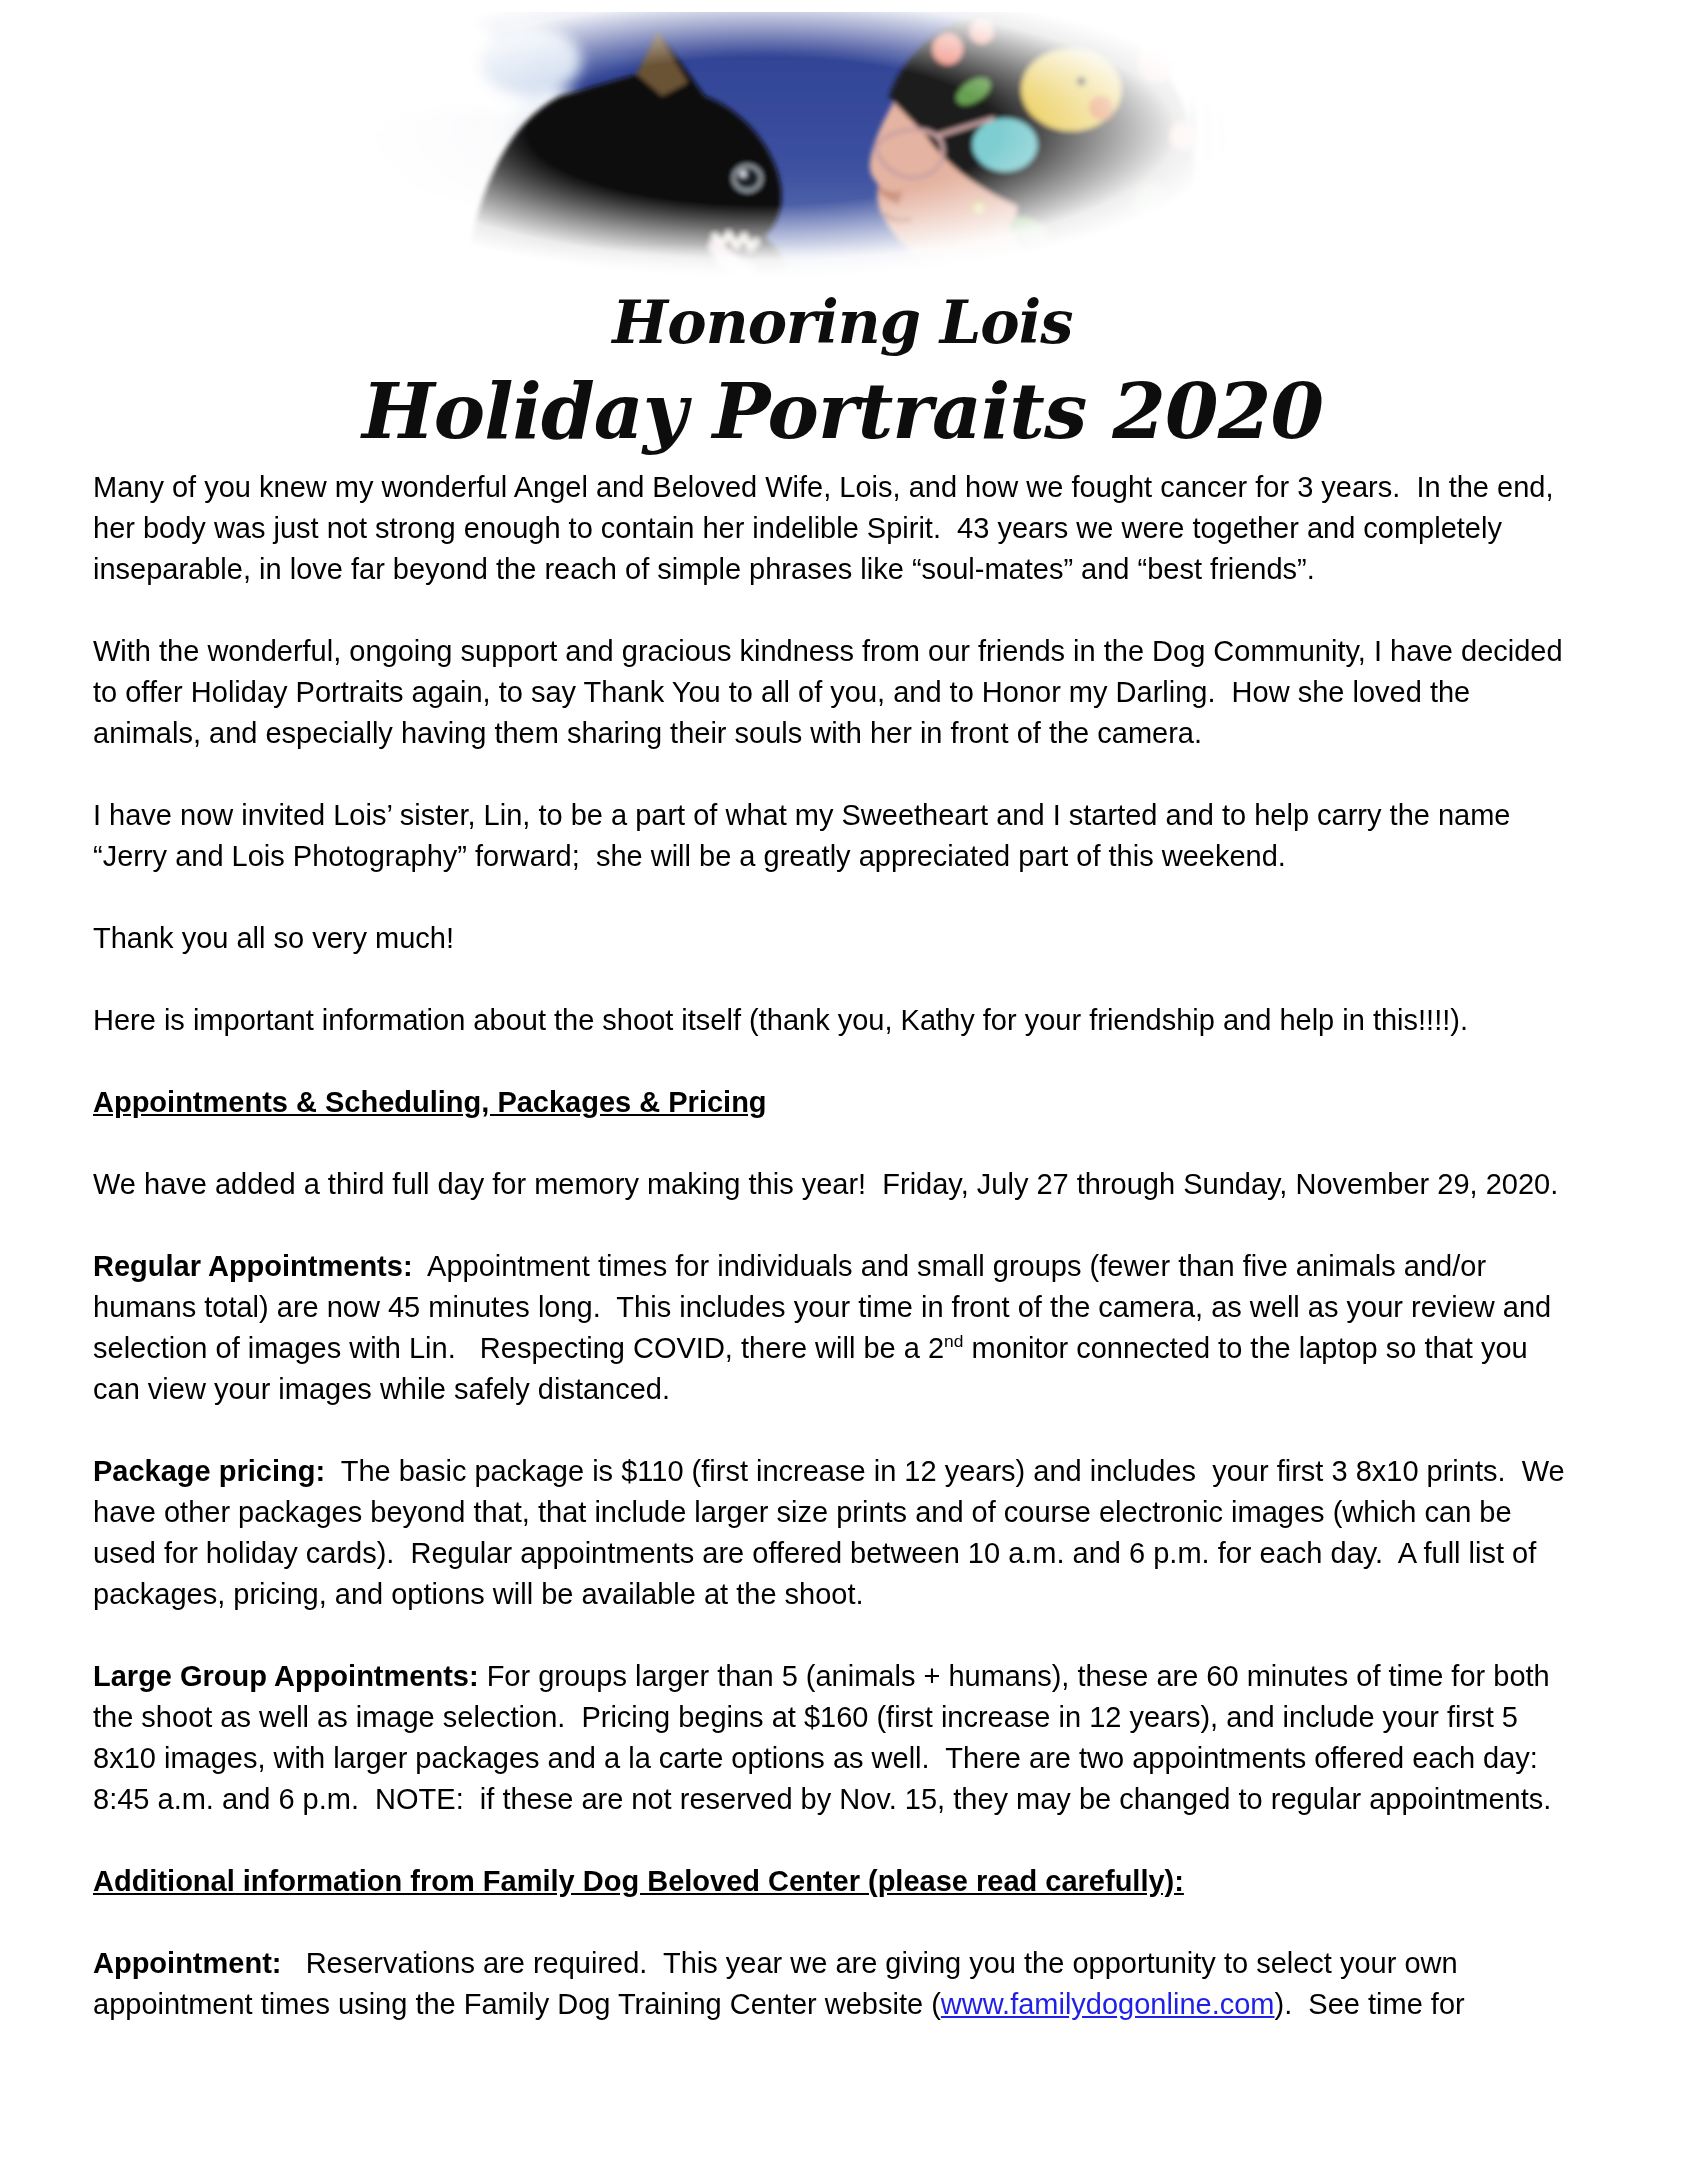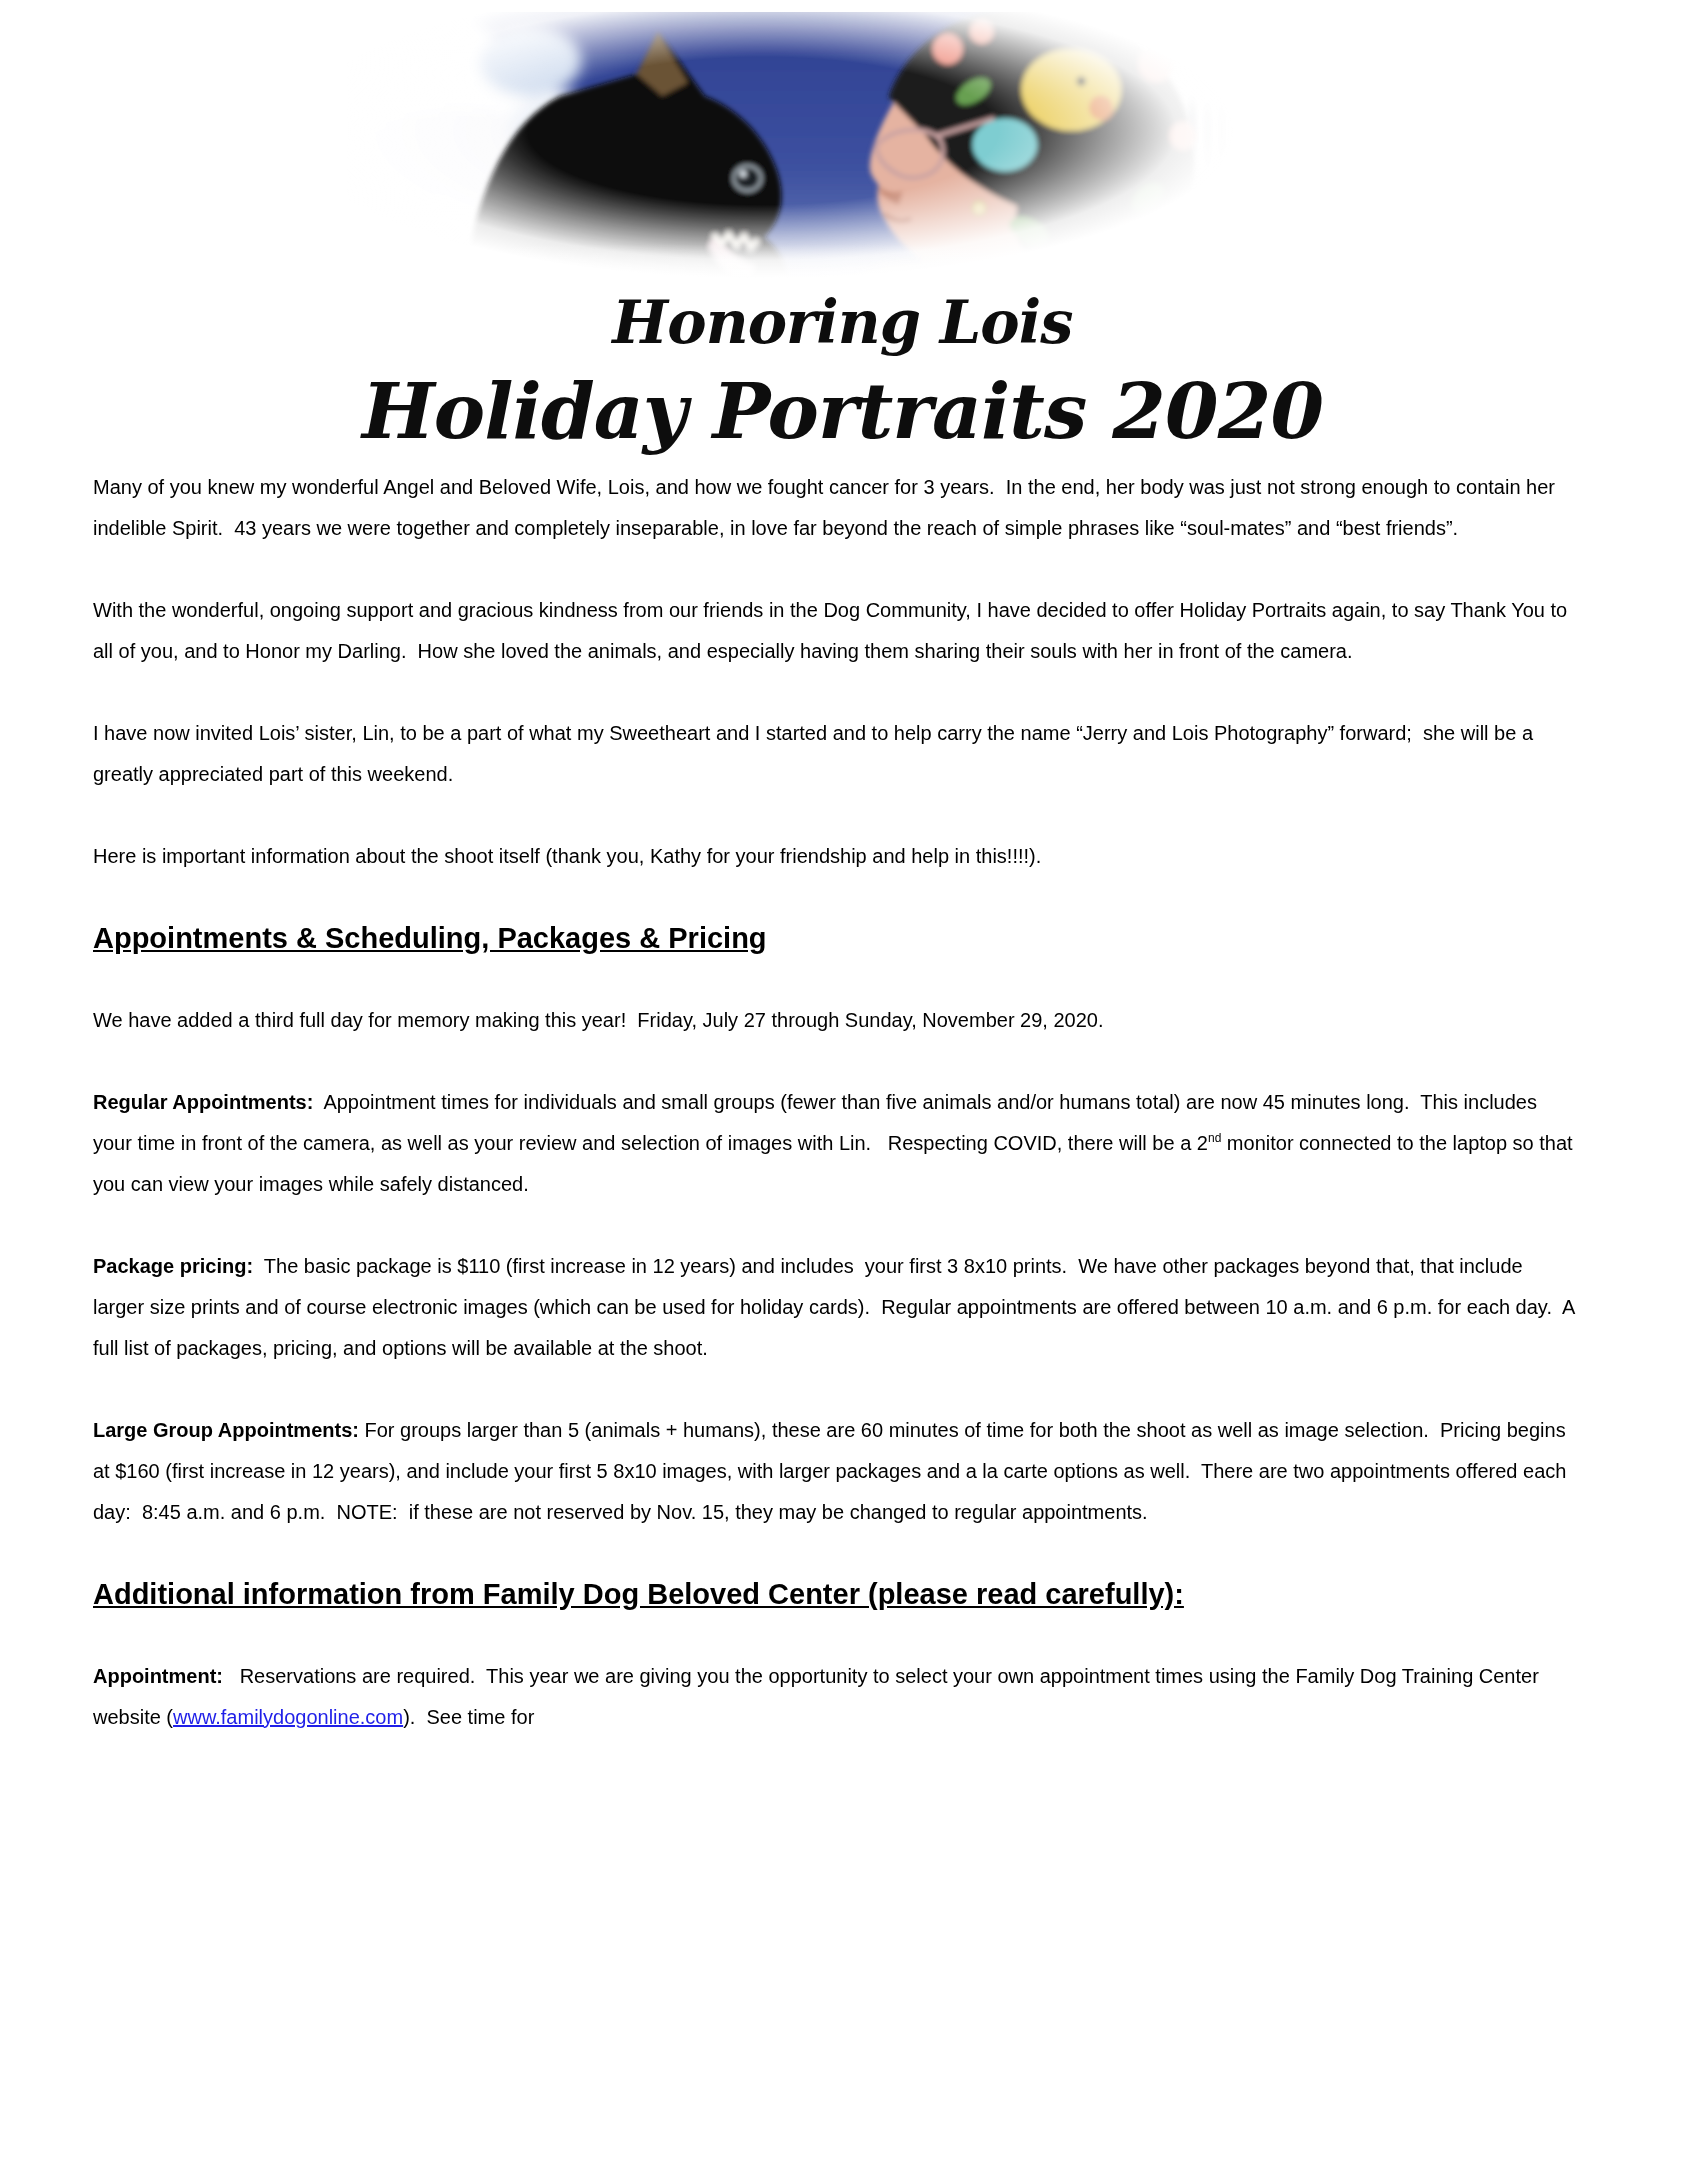--- a/index.html
+++ b/index.html
@@ -42,21 +42,21 @@
     font-family:"DejaVu Serif",serif;
     font-style:italic;
     font-weight:700;
     color:#0d0d0d;
   }
   .script-line-1{font-size:59px;line-height:85px;margin-top:-15.3px;letter-spacing:-0.9px;}
   .script-line-2{font-size:77px;line-height:92px;margin-bottom:10.2px;letter-spacing:-0.9px;}
 
   
   p.doc{
-    font-size:20px;
+    font-size:29px;
     line-height:41px;
     margin:0 16px 41px 0;
     white-space:pre-wrap;
   }
   .section-heading{
     font-size:29px;
     line-height:41px;
     font-weight:bold;
     text-decoration:underline;
     margin:0 0 41px 0;
@@ -179,20 +179,21 @@
   </div>
 
   <div class="content">
 
     <p class="doc">Many of you knew my wonderful Angel and Beloved Wife, Lois, and how we fought cancer for 3 years.  In the end, her body was just not strong enough to contain her indelible Spirit.  43 years we were together and completely inseparable, in love far beyond the reach of simple phrases like “soul-mates” and “best friends”.</p>
 
     <p class="doc">With the wonderful, ongoing support and gracious kindness from our friends in the Dog Community, I have decided to offer Holiday Portraits again, to say Thank You to all of you, and to Honor my Darling.  How she loved the animals, and especially having them sharing their souls with her in front of the camera.</p>
 
     <p class="doc">I have now invited Lois’ sister, Lin, to be a part of what my Sweetheart and I started and to help carry the name “Jerry and Lois Photography” forward;  she will be a greatly appreciated part of this weekend.</p>
 
+    <p class="doc">Thank you all so very much!</p>
 
     <p class="doc">Here is important information about the shoot itself (thank you, Kathy for your friendship and help in this!!!!).</p>
 
     <div class="section-heading">Appointments &amp; Scheduling, Packages &amp; Pricing</div>
 
     <p class="doc">We have added a third full day for memory making this year!  Friday, July 27 through Sunday, November 29, 2020.</p>
 
     <p class="doc"><span class="runin">Regular Appointments:</span><span>  Appointment times for individuals and small groups (fewer than five animals and/or humans total) are now 45 minutes long.  This includes your time in front of the camera, as well as your review and selection of images with Lin.   Respecting COVID, there will be a 2</span><sup class="ord">nd</sup><span> monitor connected to the laptop so that you can view your images while safely distanced.</span></p>
 
     <p class="doc"><span class="runin">Package pricing:</span><span>  The basic package is $110 (first increase in 12 years) and includes  your first 3 8x10 prints.  We have other packages beyond that, that include larger size prints and of course electronic images (which can be used for holiday cards).  Regular appointments are offered between 10 a.m. and 6 p.m. for each day.  A full list of packages, pricing, and options will be available at the shoot.</span></p>

